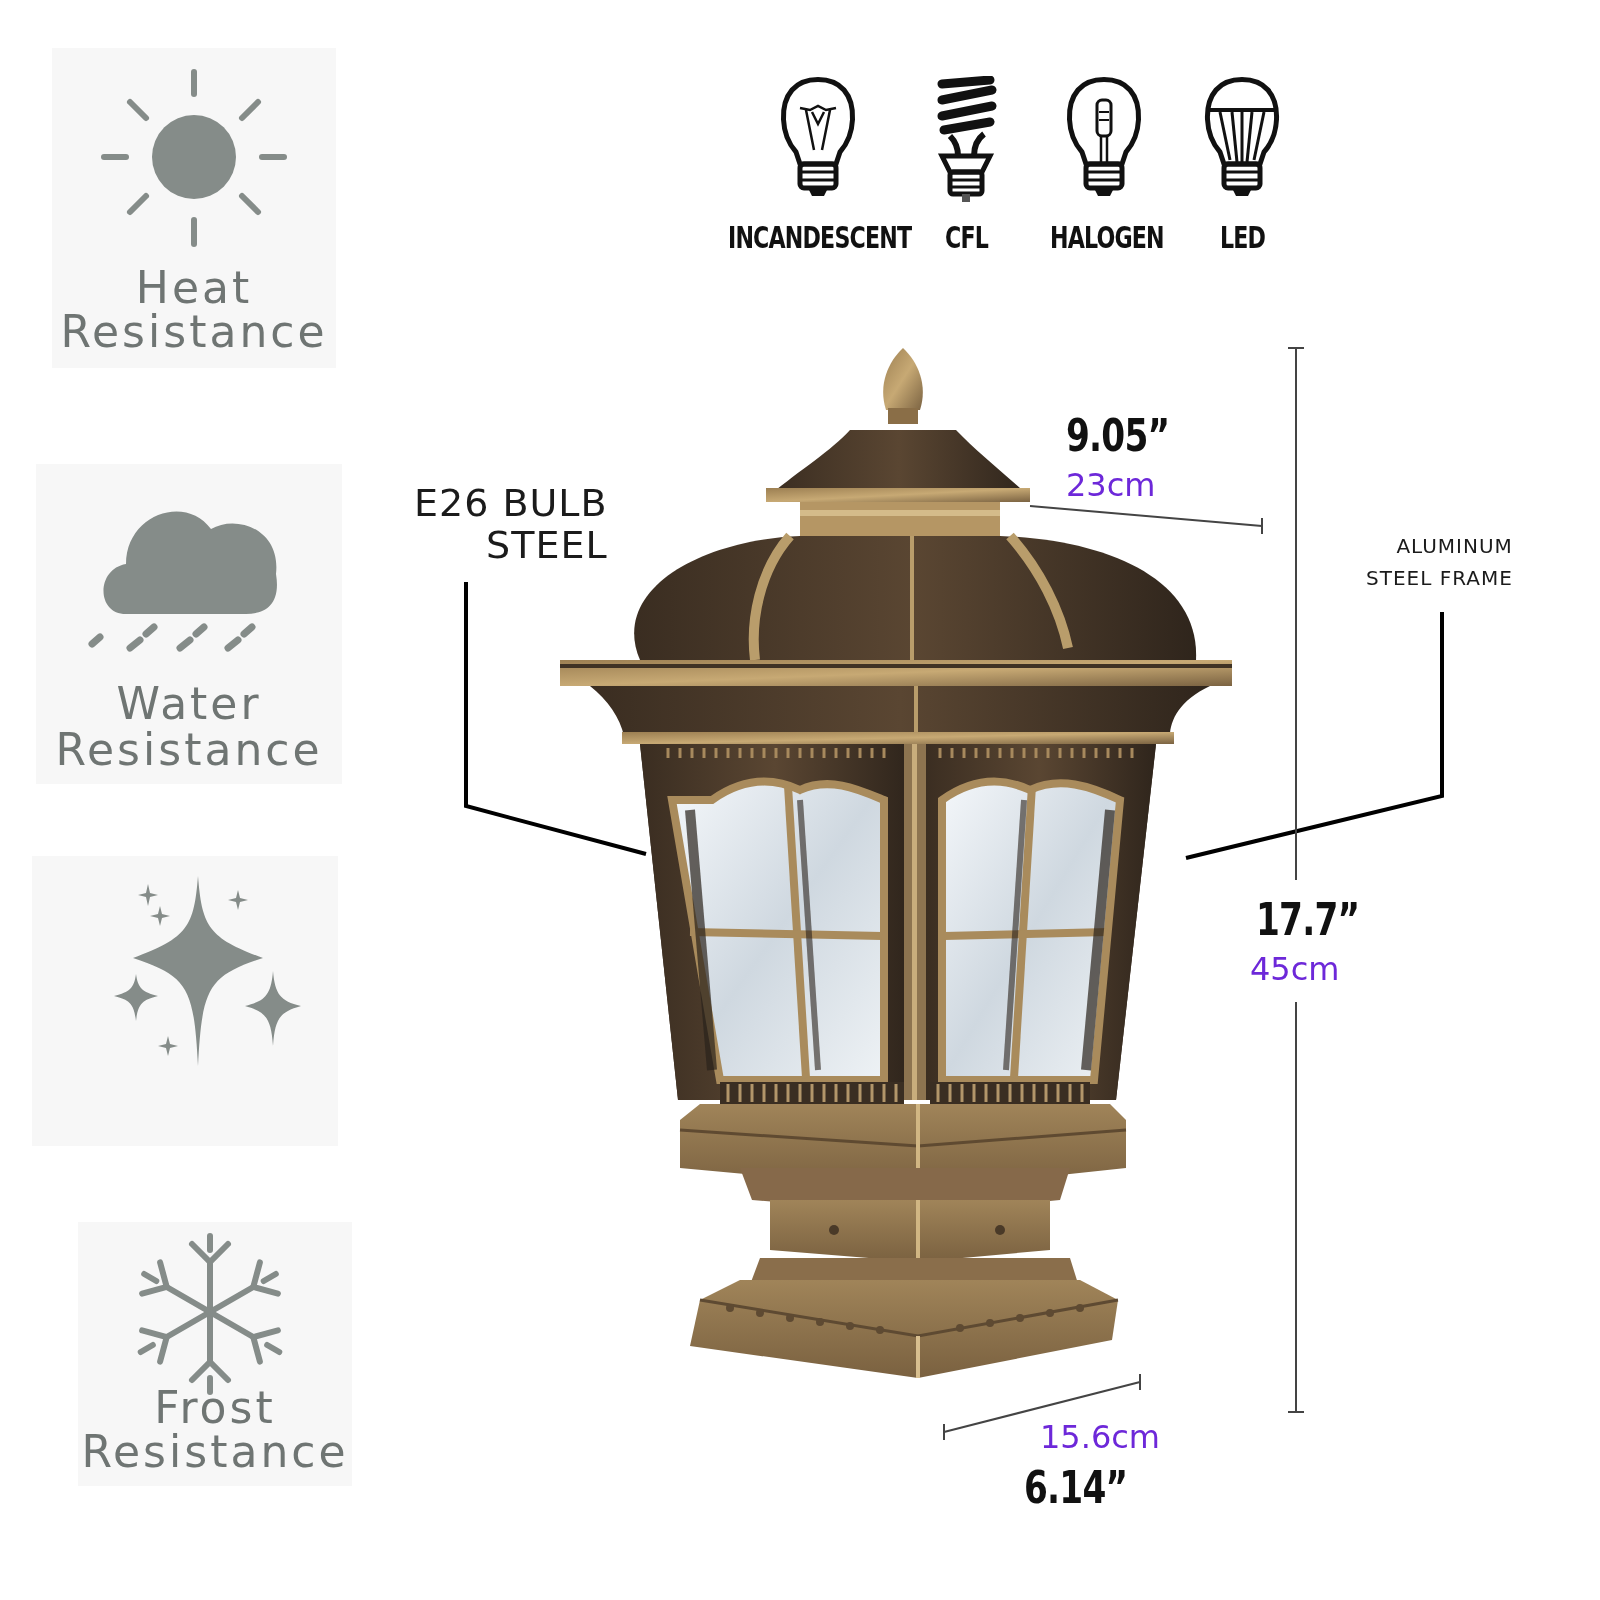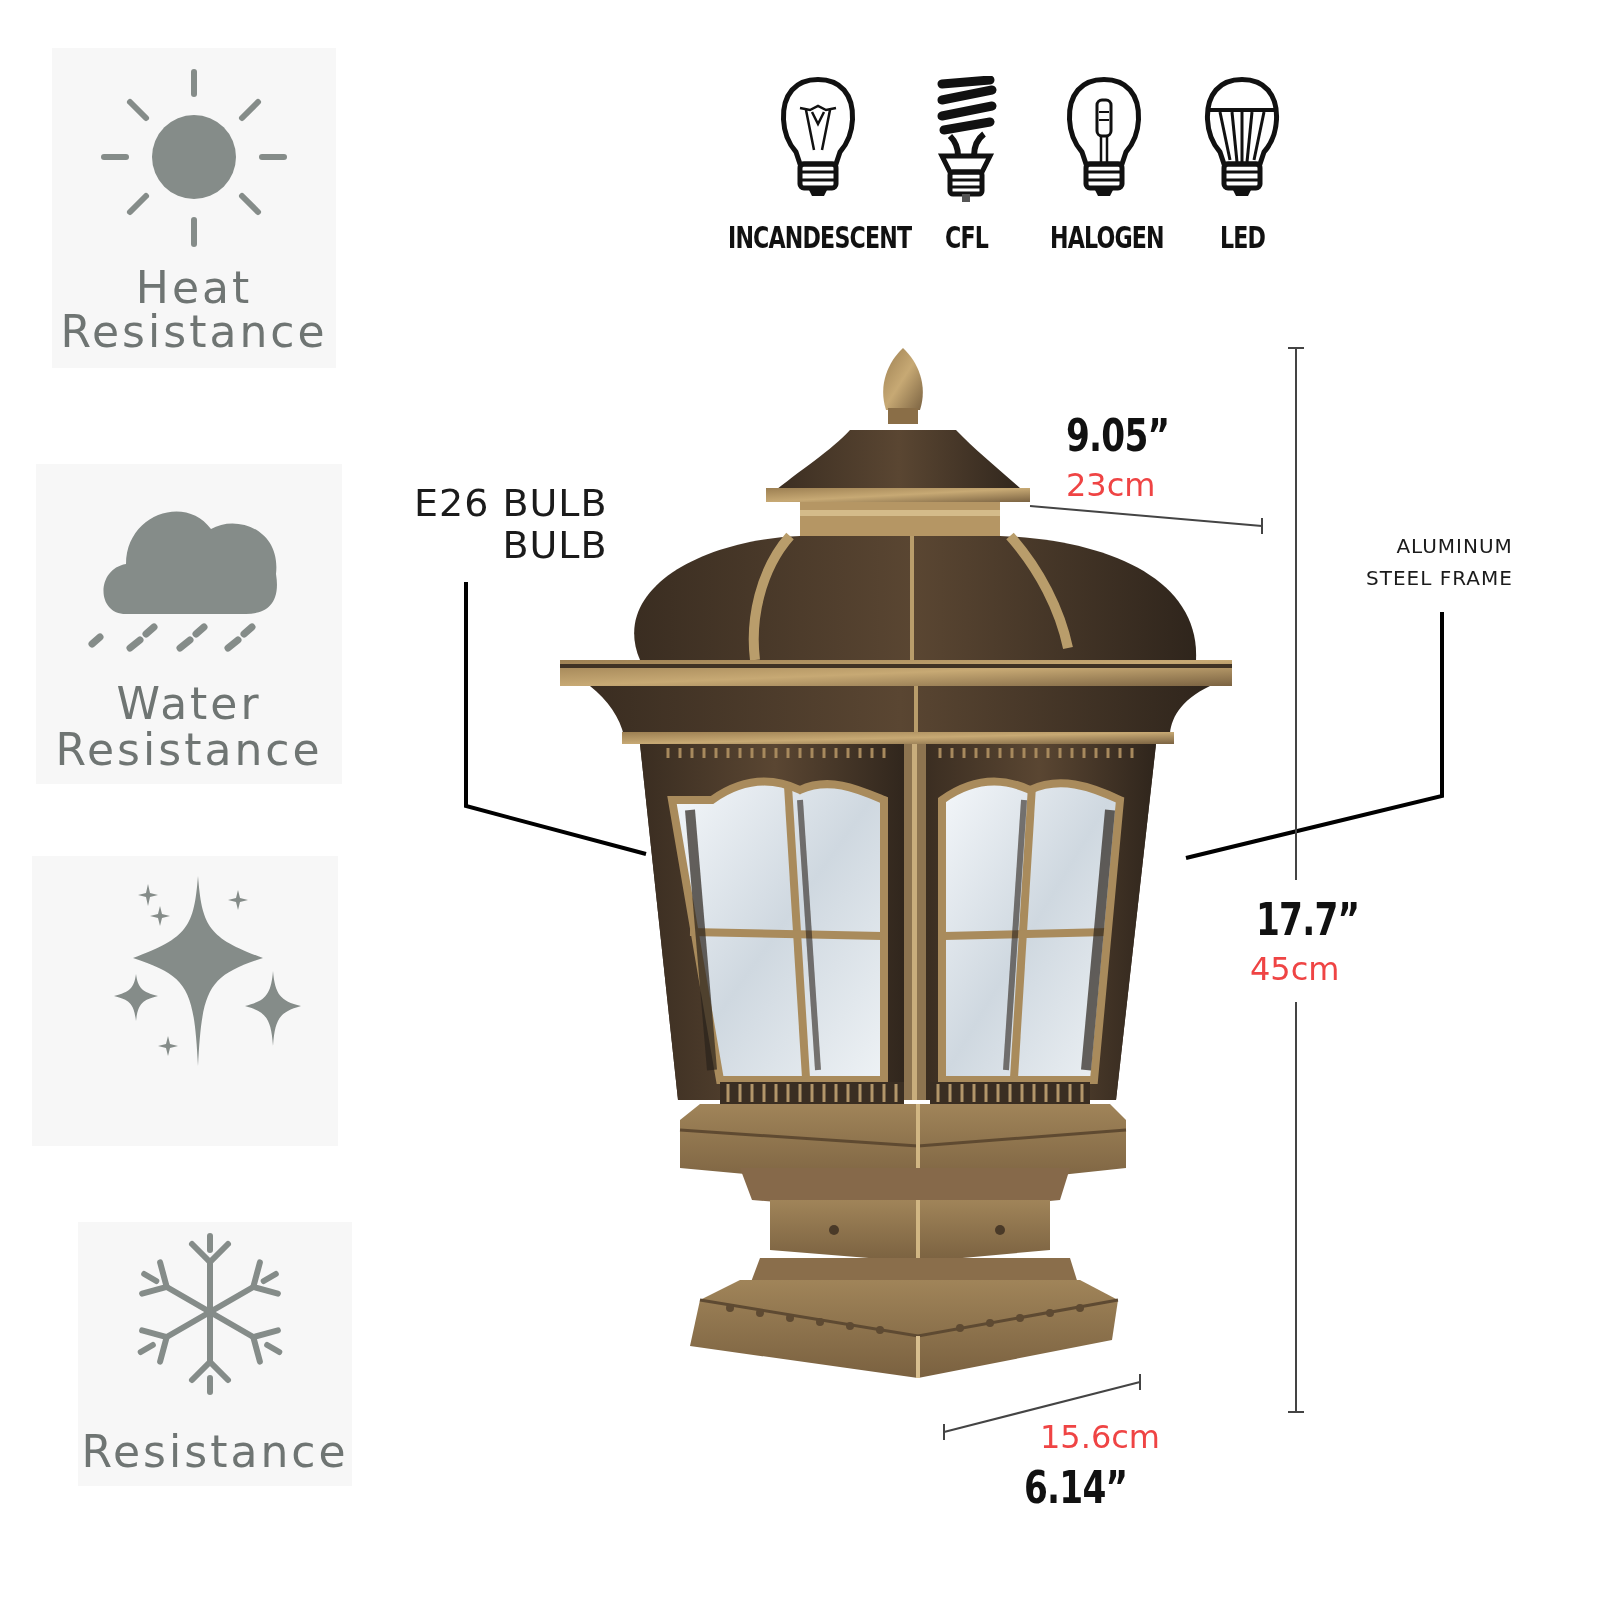--- a/index.html
+++ b/index.html
@@ -18,21 +18,21 @@
                 transform: scaleX(0.82); transform-origin: left top; white-space: nowrap; }
 
   
   .callout { position: absolute; color: #1b1b1b; font-family: "DejaVu Sans", sans-serif;
              font-size: 38px; line-height: 42px; letter-spacing: 1px; white-space: nowrap; text-align: right; }
   .callout.small { font-size: 20px; line-height: 32px; }
   .dim-big { position: absolute; font-family: "DejaVu Sans", sans-serif; font-weight: bold;
              font-size: 44px; color: #111; transform: scaleX(0.78); transform-origin: left top;
              white-space: nowrap; letter-spacing: -1px; }
   .dim-small { position: absolute; font-family: "DejaVu Sans", sans-serif; font-size: 32px;
-               color: #ef4444; white-space: nowrap; }
+               color: #6d28d9; white-space: nowrap; }
 </style>
 </head>
 <body>
 
 <div class="feature" style="left:52px; top:48px; width:284px; height:320px;">
   <svg width="200" height="200" viewBox="0 0 200 200" style="left:42px; top:14px;">
     <circle cx="100" cy="95" r="42" fill="#858c89"></circle>
     <g stroke="#858c89" stroke-width="6" stroke-linecap="round">
       <line x1="100" y1="10" x2="100" y2="32"></line>
       <line x1="100" y1="158" x2="100" y2="182"></line>
@@ -94,20 +94,21 @@
       </g>
       <g transform="rotate(-60 90 90)">
         <line x1="90" y1="14" x2="90" y2="28"></line>
         <line x1="90" y1="156" x2="90" y2="170"></line>
         <line x1="90" y1="40" x2="90" y2="140"></line>
         <polyline points="72,22 90,40 108,22"></polyline>
         <polyline points="72,158 90,140 108,158"></polyline>
       </g>
     </g>
   </svg>
+  <div class="lbl" style="top:164px;">Frost</div>
   <div class="lbl" style="top:208px;">Resistance</div>
 </div>
 
 <div>
 
   <svg class="abs" width="80" height="130" viewBox="0 0 80 130" style="left:778px; top:72px;">
     <path d="M18 80 C2 62 2 32 14 18 C26 4 54 4 66 18 C78 32 78 62 62 80 L58 92 L22 92 Z" fill="none" stroke="#111" stroke-width="5"></path>
     <path d="M22 36 L32 38 L40 34 L48 38 L58 36 M28 38 L36 78 M52 38 L44 78 M34 40 L40 52 L46 40" fill="none" stroke="#111" stroke-width="2.5"></path>
     <rect x="22" y="92" width="36" height="24" rx="4" fill="none" stroke="#111" stroke-width="5"></rect>
     <line x1="24" y1="100" x2="56" y2="100" stroke="#111" stroke-width="3"></line>
@@ -343,21 +344,21 @@
   <line x1="1288" y1="348" x2="1304" y2="348" stroke="#444" stroke-width="2"></line>
   <line x1="1288" y1="1412" x2="1304" y2="1412" stroke="#444" stroke-width="2"></line>
 
   <line x1="944" y1="1432" x2="1140" y2="1382" stroke="#444" stroke-width="2"></line>
   <line x1="944" y1="1424" x2="944" y2="1440" stroke="#444" stroke-width="2"></line>
   <line x1="1140" y1="1374" x2="1140" y2="1390" stroke="#444" stroke-width="2"></line>
 </svg>
 
 <div class="callout" style="left:414px; top:482px;">
   <div>E26 BULB</div>
-  <div>BULB</div>
+  <div>STEEL</div>
 </div>
 <div class="callout small" style="left:1366px; top:530px;">
   <div>ALUMINUM</div>
   <div>STEEL FRAME</div>
 </div>
 
 <div class="dim-big" style="left:1066px; top:410px;">9.05”</div>
 <div class="dim-small" style="left:1066px; top:466px;">23cm</div>
 
 <div class="dim-big" style="left:1256px; top:894px;">17.7”</div>

